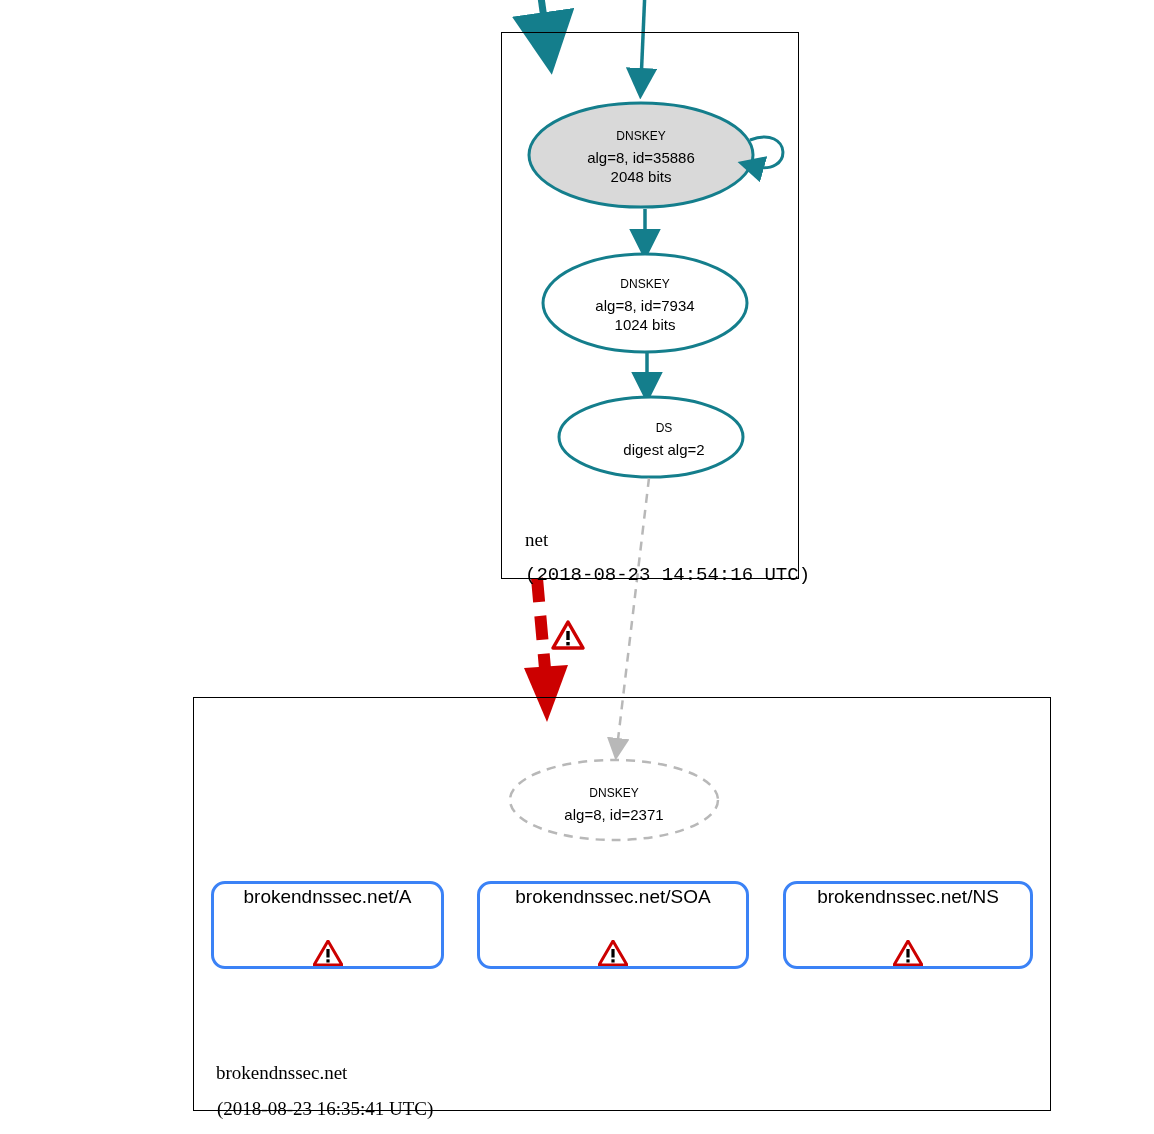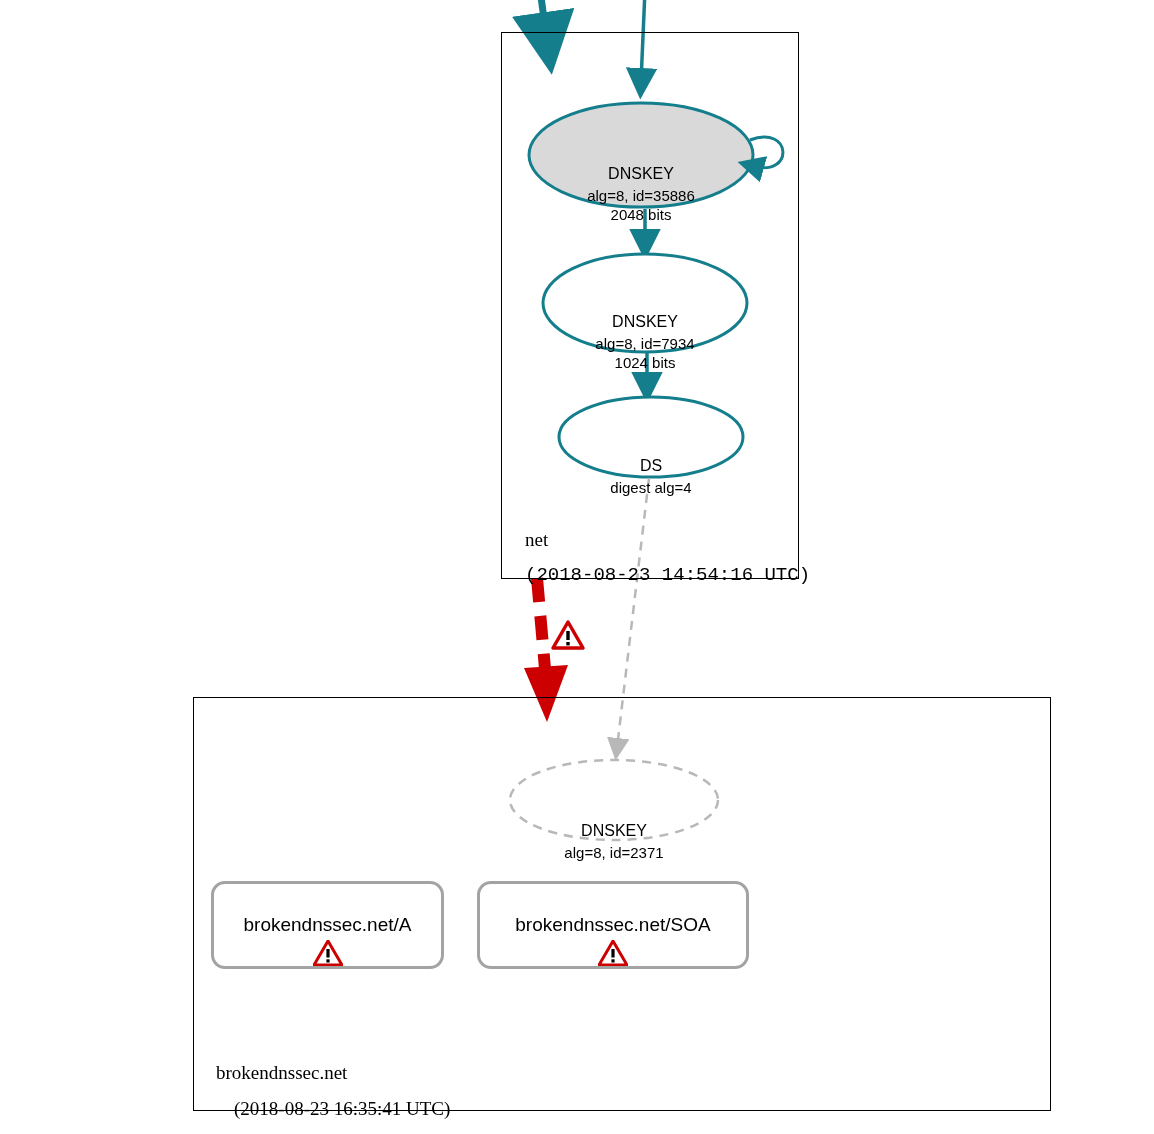--- a/index.html
+++ b/index.html
@@ -39,39 +39,38 @@
   .node-text {
     position: absolute;
     text-align: center;
     font-family: "Liberation Sans", sans-serif;
     color: #000000;
     white-space: nowrap;
     pointer-events: none;
   }
   .node-title {
     font-family: "Liberation Sans", sans-serif;
-    font-size: 16px;
+    font-size: 12px;
     line-height: 24px;
-    margin-top: 38px;
   }
   .node-sub {
     font-family: Liberation Sans, sans-serif;
     font-size: 15px;
     line-height: 19px;
   }
   .rr-box {
     position: absolute;
-    border: 3px solid #a3a3a3;
+    border: 3px solid #3b82f6;
     border-radius: 14px;
     box-sizing: border-box;
     background: #ffffff;
     display: flex;
     flex-direction: column;
     align-items: center;
-    justify-content: flex-end;
+    justify-content: space-between;
   }
   .rr-label {
     font-family: "Liberation Sans", sans-serif;
     font-size: 19px;
     color: #000000;
     margin-top: 2px;
   }
   .warn-wrap {
     margin-top: 4px;
     line-height: 0;
@@ -137,37 +136,37 @@
       <rect x="13.3" y="20" width="3.4" height="3.4" fill="#000000"></rect>
     </g>
   </svg>
 
   <div class="zone-box" style="left:501px; top:32px; width:298px; height:547px;"></div>
   <div class="zone-label" style="left:525px; top:513px;">net</div>
   <div class="zone-label" style="left:525px; top:548px;font-family:Liberation Mono, monospace;">(2018-08-23 14:54:16 UTC)</div>
 
   <div class="zone-box" style="left:193px; top:697px; width:858px; height:414px;"></div>
   <div class="zone-label" style="left:216px; top:1046px;">brokendnssec.net</div>
-  <div class="zone-label" style="left:234px; top:1082px;">(2018-08-23 16:35:41 UTC)</div>
+  <div class="zone-label" style="left:217px; top:1082px;">(2018-08-23 16:35:41 UTC)</div>
 
   <div class="node-text" style="left:521px; top:124px; width:240px;">
     <div class="node-title">DNSKEY</div>
     <div class="node-sub">alg=8, id=35886</div>
     <div class="node-sub">2048 bits</div>
   </div>
 
   <div class="node-text" style="left:525px; top:272px; width:240px;">
     <div class="node-title">DNSKEY</div>
     <div class="node-sub">alg=8, id=7934</div>
     <div class="node-sub">1024 bits</div>
   </div>
 
-  <div class="node-text" style="left:531px; top:416px; width:240px;">
+  <div class="node-text" style="left:544px; top:416px; width:240px;">
     <div class="node-title">DS</div>
-    <div class="node-sub">digest alg=4</div>
+    <div class="node-sub">digest alg=2</div>
   </div>
 
   <div class="node-text" style="left:494px; top:781px; width:240px;">
     <div class="node-title">DNSKEY</div>
     <div class="node-sub">alg=8, id=2371</div>
   </div>
 
   <div class="rr-box" style="left:211px; top:881px; width:233px; height:88px;">
     <span class="rr-label">brokendnssec.net/A</span>
     <span class="warn-wrap">
@@ -183,14 +182,24 @@
     <span class="rr-label">brokendnssec.net/SOA</span>
     <span class="warn-wrap">
       <svg width="30" height="26" viewBox="0 0 30 26">
         <path d="M15,1 L29,25 L1,25 Z" fill="#ffffff" stroke="#cc0000" stroke-width="3" stroke-linejoin="round"></path>
         <rect x="13.4" y="9" width="3.2" height="8.5" fill="#000000"></rect>
         <rect x="13.4" y="19.3" width="3.2" height="3.2" fill="#000000"></rect>
       </svg>
     </span>
   </div>
 
+  <div class="rr-box" style="left:783px; top:881px; width:250px; height:88px;">
+    <span class="rr-label">brokendnssec.net/NS</span>
+    <span class="warn-wrap">
+      <svg width="30" height="26" viewBox="0 0 30 26">
+        <path d="M15,1 L29,25 L1,25 Z" fill="#ffffff" stroke="#cc0000" stroke-width="3" stroke-linejoin="round"></path>
+        <rect x="13.4" y="9" width="3.2" height="8.5" fill="#000000"></rect>
+        <rect x="13.4" y="19.3" width="3.2" height="3.2" fill="#000000"></rect>
+      </svg>
+    </span>
+  </div>
 
 </div>
 
 </body></html>

